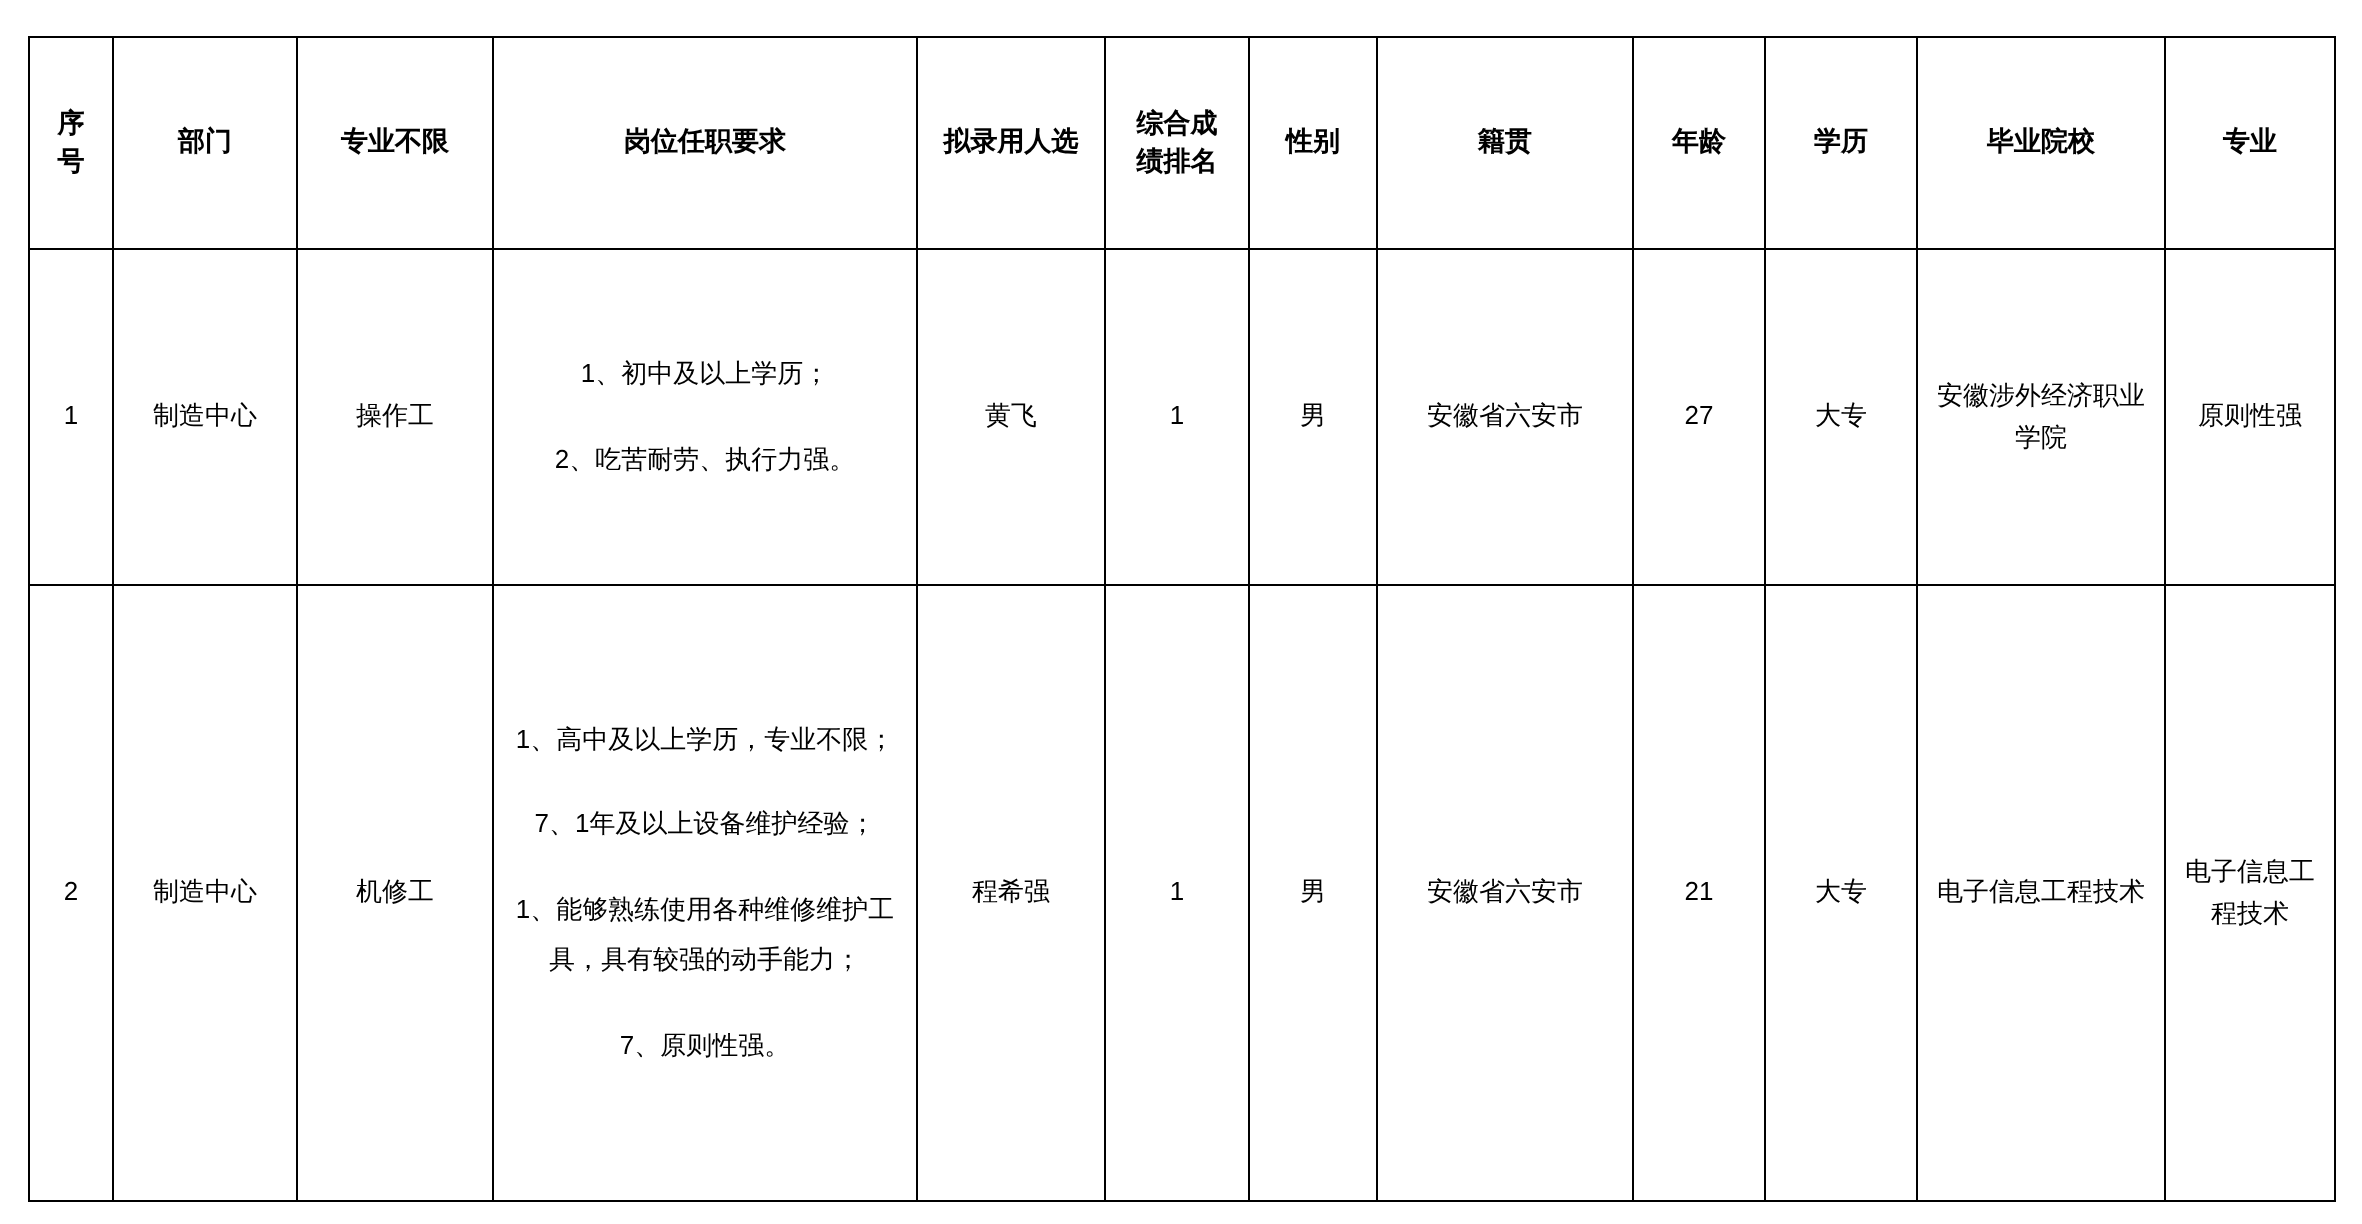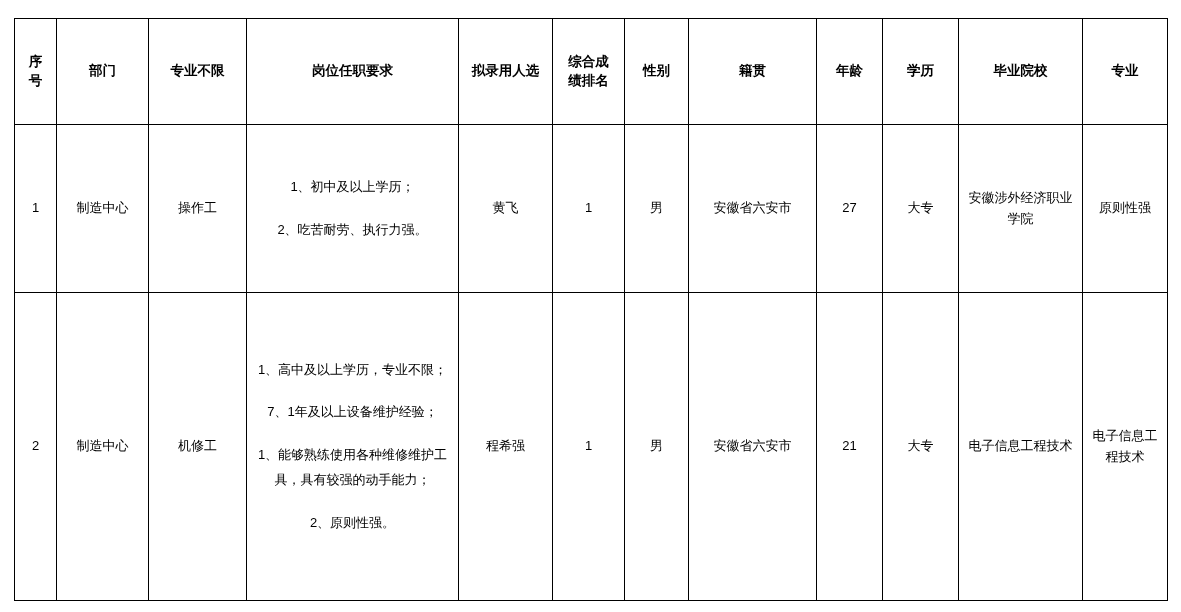--- a/index.html
+++ b/index.html
@@ -157,21 +157,21 @@
         <td>原则性强</td>
       </tr>
       <tr class="row-2">
         <td>2</td>
         <td>制造中心</td>
         <td>机修工</td>
         <td class="req-cell">
           <p>1、高中及以上学历，专业不限；</p>
           <p>7、1年及以上设备维护经验；</p>
           <p>1、能够熟练使用各种维修维护工具，具有较强的动手能力；</p>
-          <p>2、原则性强。</p>
+          <p>7、原则性强。</p>
         </td>
         <td>程希强</td>
         <td>1</td>
         <td>男</td>
         <td>安徽省六安市</td>
         <td>21</td>
         <td>大专</td>
         <td>电子信息工程技术</td>
         <td>电子信息工程技术</td>
       </tr>

